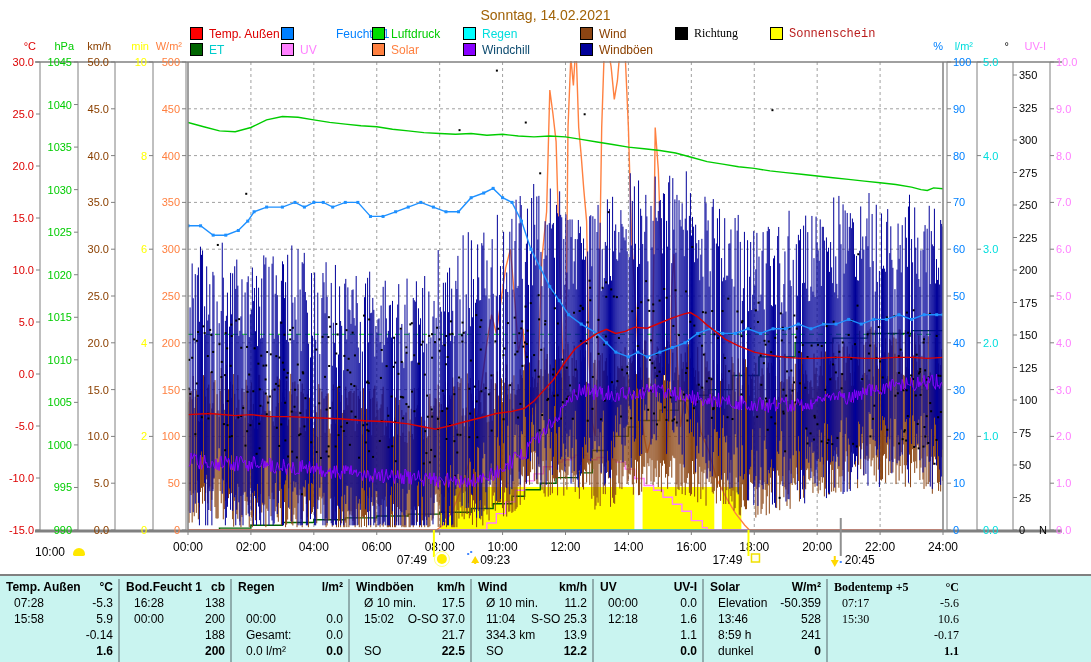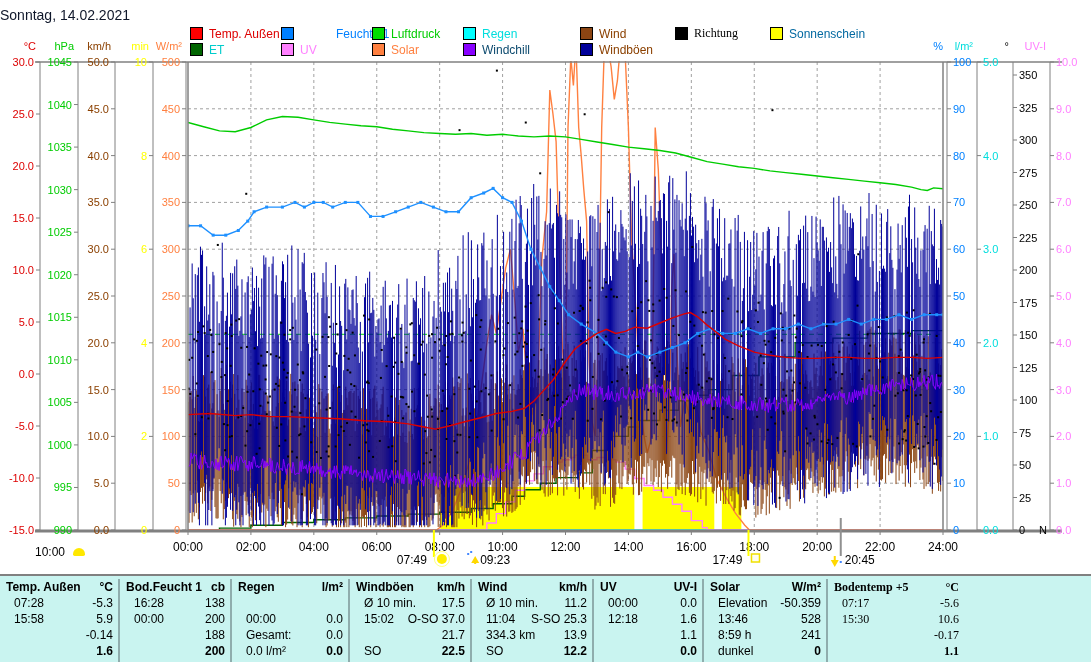--- a/index.html
+++ b/index.html
@@ -1,19 +1,19 @@
 <!DOCTYPE html>
 <html><head>
 <meta charset="utf-8">
 <style>
   html,body{margin:0;padding:0;background:#fff;}
   body{width:1091px;height:662px;position:relative;overflow:hidden;
        font-family:"Liberation Sans",sans-serif;}
-  #title{position:absolute;top:7px;left:0;width:100%;text-align:left;
-         font-size:14px;color:#0f172a;}
+  #title{position:absolute;top:7px;left:0;width:100%;text-align:center;
+         font-size:14px;color:#a16207;}
   #legend{position:absolute;top:0;left:0;}
   .leg-item{position:absolute;display:flex;align-items:center;height:13px;white-space:nowrap;}
   .leg-box{width:11px;height:11px;border:1px solid #000;margin-right:6px;flex:0 0 auto;}
   .leg-label{font-size:12px;}
   #chart-wrap{position:absolute;left:0;top:0;}
   #footer-sun{position:absolute;left:35px;top:545px;font-size:12px;color:#000;
               display:flex;align-items:center;}
   #footer-sun .sunblob{width:12px;height:8px;background:#ffe800;margin-left:8px;
               border-radius:7px 7px 2px 2px;}
   #stats-table{position:absolute;left:0;top:574px;width:1091px;height:88px;
@@ -2338,21 +2338,21 @@
     <div class="leg-item" style="left: 580px; top: 27px;">
       <span class="leg-box" style="background: rgb(139, 69, 19);"></span>
       <span class="leg-label" style="color: rgb(139, 64, 0);">Wind</span>
     </div>
     <div class="leg-item" style="left: 675px; top: 27px; font-family: Liberation Serif, serif;">
       <span class="leg-box" style="background: rgb(0, 0, 0);"></span>
       <span class="leg-label" style="color: rgb(0, 0, 0);">Richtung</span>
     </div>
     <div class="leg-item" style="left: 770px; top: 27px;">
       <span class="leg-box" style="background: rgb(255, 255, 0);"></span>
-      <span class="leg-label" style="color: #0369a1;">Sonnenschein</span>
+      <span class="leg-label" style="color: #b91c1c; font-family: Liberation Mono, monospace;">Sonnenschein</span>
     </div>
     <div class="leg-item" style="left: 190px; top: 43px; text-align: center;">
       <span class="leg-box" style="background: rgb(0, 100, 0);"></span>
       <span class="leg-label" style="color: rgb(0, 204, 204);">ET</span>
     </div>
     <div class="leg-item" style="left: 281px; top: 43px;">
       <span class="leg-box" style="background: rgb(255, 128, 255);"></span>
       <span class="leg-label" style="color: rgb(255, 128, 255);">UV</span>
     </div>
     <div class="leg-item" style="left: 372px; top: 43px;">

